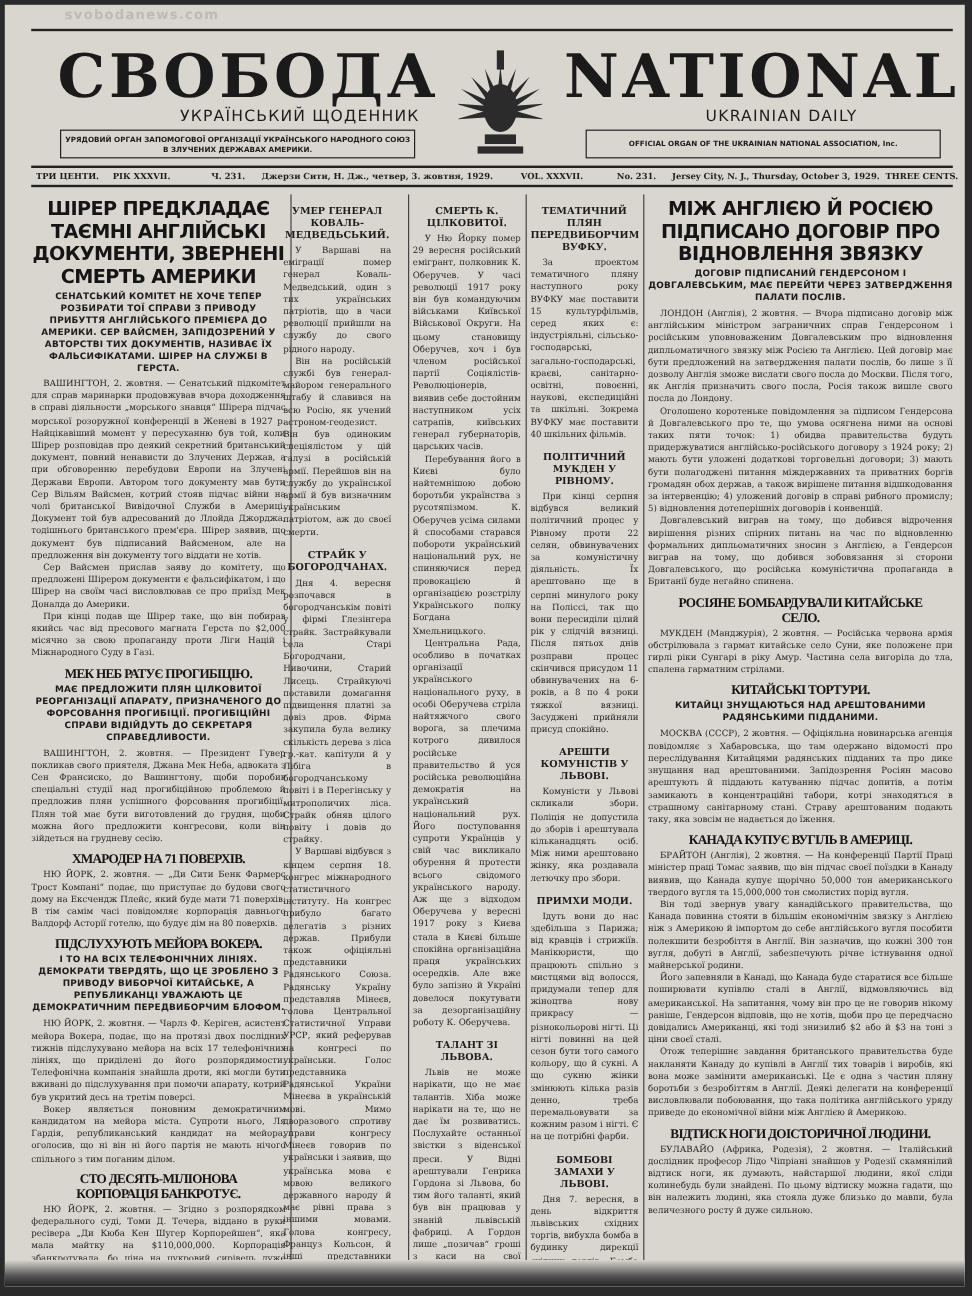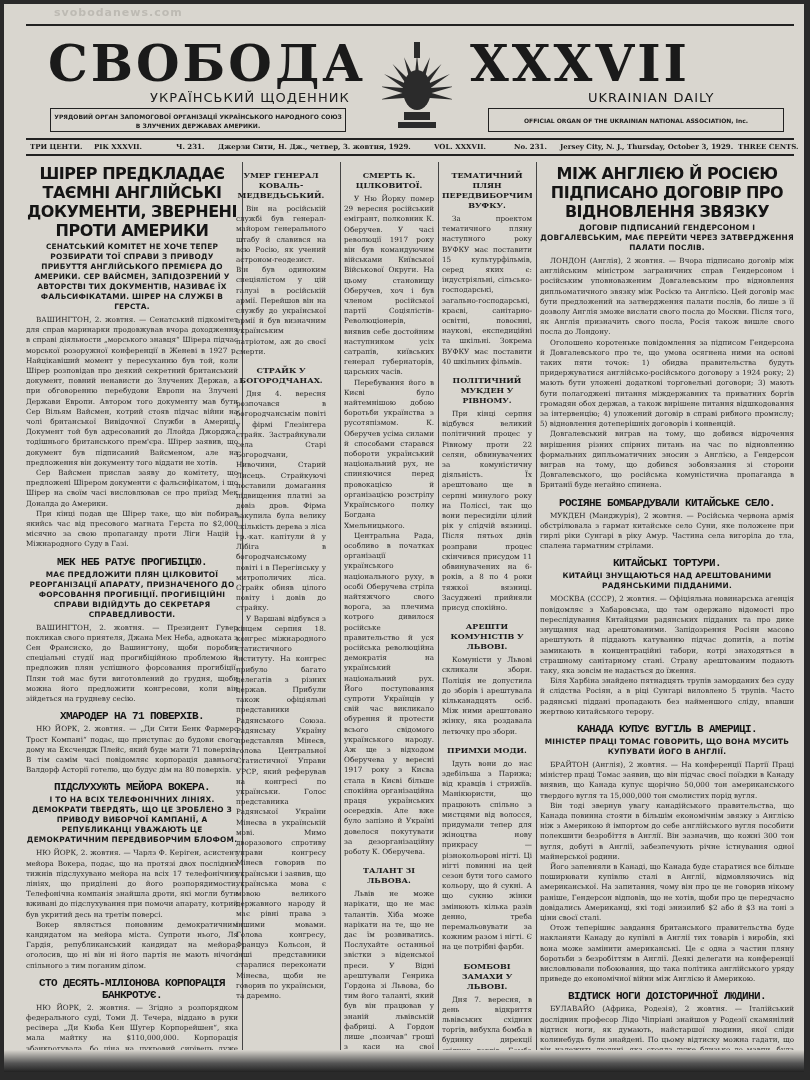--- a/index.html
+++ b/index.html
@@ -9,21 +9,21 @@
   .rule { position: absolute; left: 22px; right: 10px; background: #222; }
   .masthead-title { position: absolute; top: 30px; font-family: "DejaVu Serif", serif; font-weight: bold; font-size: 50px; letter-spacing: 3px; color: #1a1a1a; }
   .mast-sub { position: absolute; font-family: "DejaVu Sans", sans-serif; font-weight: normal; font-size: 13px; letter-spacing: 1px; }
   .mast-box { position: absolute; top: 104px; height: 24px; border: 1.5px solid #222; font-family: "DejaVu Sans", sans-serif; font-weight: bold; font-size: 6px; text-align: center; line-height: 9px; padding-top: 3px; }
   .emblem { position: absolute; left: 378px; top: 34px; width: 70px; height: 100px; }
   .dateline { position: absolute; top: 138px; left: 22px; right: 10px; height: 12px; font-family: "DejaVu Serif", serif; font-weight: bold; font-size: 7px; }
   .dateline span { position: absolute; top: 0; white-space: nowrap; }
   .col { position: absolute; top: 158px; overflow: hidden; }
   .vline { position: absolute; top: 158px; bottom: 18px; width: 1px; background: #444; }
   .hl-big { font-family: "DejaVu Sans", sans-serif; font-weight: bold; text-align: center; transform-origin: center; letter-spacing: -0.5px; color: #151515; }
-  .hl-med { font-family: Liberation Mono, monospace; font-weight: bold; font-size: 11px; text-align: center; letter-spacing: -0.6px; margin: 6px 4px 2px; color: #151515; }
+  .hl-med { font-family: Liberation Serif, serif; font-weight: bold; font-size: 11px; text-align: center; letter-spacing: -0.6px; margin: 6px 16px 2px; color: #151515; }
   .hl-small { font-family: "DejaVu Serif", serif; font-weight: bold; font-size: 8px; text-align: center; margin: 8px 0 4px; line-height: 10px; }
   .deck { font-family: "DejaVu Sans", sans-serif; font-weight: bold; font-size: 7.4px; text-align: center; line-height: 10px; letter-spacing: 0.2px; margin: 2px 0 3px; }
   .body { font-family: "DejaVu Serif", serif; font-size: 7.2px; line-height: 10.2px; text-align: justify; text-indent: 10px; color: #262626; }
   .body + .body { margin-top: 0; }
   .bottom-shadow { position: absolute; left: 0; right: 0; bottom: 0; height: 22px; background: linear-gradient(#d9d6cf, #555 60%, #222); }
 </style>
 </head>
 <body>
 
 <div class="page">
@@ -50,21 +50,21 @@
         <polygon points="0,-38 3,-10 -3,-10" transform="rotate(-80)"></polygon>
         <polygon points="0,-38 3,-10 -3,-10" transform="rotate(-100)"></polygon>
       </g>
       <rect x="32" y="4" width="6" height="16"></rect>
       <ellipse cx="35" cy="52" rx="14" ry="20"></ellipse>
       <rect x="22" y="74" width="26" height="8"></rect>
       <rect x="16" y="84" width="38" height="6"></rect>
     </g>
   </svg>
 
-  <div class="masthead-title" style="left:466px;">XXXVII</div>
+  <div class="masthead-title" style="left:466px;">NATIONAL</div>
   <div class="mast-sub" style="left:584px;top:86px;">UKRAINIAN DAILY</div>
   <div class="mast-box" style="left:484px;width:296px;padding-top:7px;">OFFICIAL ORGAN OF THE UKRAINIAN NATIONAL ASSOCIATION, Inc.</div>
 
   <div class="rule" style="top:134px;height:2px;"></div>
 
   <div class="dateline">
     <span style="left:4px;">ТРИ ЦЕНТИ.</span>
     <span style="left:68px;">РІК XXXVII.</span>
     <span style="left:150px;">Ч. 231.</span>
     <span style="left:192px;text-align:right;">Джерзи Сити, Н. Дж., четвер, 3. жовтня, 1929.</span>
@@ -74,45 +74,46 @@
     <span style="left:712px;">THREE CENTS.</span>
   </div>
   <div class="rule" style="top:150px;height:1.5px;"></div>
 
   <div class="vline" style="left:238px;"></div>
   <div class="vline" style="left:336px;"></div>
   <div class="vline" style="left:434px;"></div>
   <div class="vline" style="left:532px;"></div>
 
   <div class="col" style="left:22px;width:212px;height:890px;">
-    <div class="hl-big" style="font-size:16px;line-height:19px;margin-top:2px;">ШІРЕР ПРЕДКЛАДАЄ ТАЄМНІ АНГЛІЙСЬКІ ДОКУМЕНТИ, ЗВЕРНЕНІ ПРОТИ АМЕРИКИ</div>
+    <div class="hl-big" style="font-size:16px;line-height:19px;margin-top:2px;">ШІРЕР ПРЕДКЛАДАЄ ТАЄМНІ АНГЛІЙСЬКІ ДОКУМЕНТИ, ЗВЕРНЕНІ СМЕРТЬ АМЕРИКИ</div>
     <div class="deck">СЕНАТСЬКИЙ КОМІТЕТ НЕ ХОЧЕ ТЕПЕР РОЗБИРАТИ ТОЇ СПРАВИ З ПРИВОДУ ПРИБУТТЯ АНГЛІЙСЬКОГО ПРЕМІЄРА ДО АМЕРИКИ. СЕР ВАЙСМЕН, ЗАПІДОЗРЕНИЙ У АВТОРСТВІ ТИХ ДОКУМЕНТІВ, НАЗИВАЄ ЇХ ФАЛЬСИФІКАТАМИ. ШІРЕР НА СЛУЖБІ В ГЕРСТА.</div>
     <p class="body">ВАШИНГТОН, 2. жовтня. — Сенатський підкомітет для справ маринарки продовжував вчора доходження в справі діяльности „морського знавця“ Шірера підчас морської розоружної конференції в Женеві в 1927 р. Найцікавіший момент у пересуханню був той, коли Шірер розповідав про деякий секретний британський документ, повний ненависти до Злучених Держав, а при обговоренню перебудови Европи на Злучені Держави Европи. Автором того документу мав бути Сер Вільям Вайсмен, котрий стояв підчас війни на чолі британської Вивідочної Служби в Америці. Документ той був адресований до Ллойда Джорджа, тодішнього британського прем'єра. Шірер заявив, що документ був підписаний Вайсменом, але на предложення він документу того віддати не хотів.</p>
     <p class="body">Сер Вайсмен прислав заяву до комітету, що предложені Шірером документи є фальсифікатом, і що Шірер на своїм часі висловлював се про приїзд Мек Доналда до Америки.</p>
     <p class="body">При кінці подав ще Шірер таке, що він побирав якийсь час від пресового магната Герста по $2,000 місячно за свою пропаганду проти Ліги Націй і Міжнародного Суду в Газі.</p>
 
     <div class="hl-med">МЕК НЕБ РАТУЄ ПРОГИБІЦІЮ.</div>
     <div class="deck">МАЄ ПРЕДЛОЖИТИ ПЛЯН ЦІЛКОВИТОЇ РЕОРГАНІЗАЦІЇ АПАРАТУ, ПРИЗНАЧЕНОГО ДО ФОРСОВАННЯ ПРОГИБІЦІЇ. ПРОГИБІЦІЙНІ СПРАВИ ВІДІЙДУТЬ ДО СЕКРЕТАРЯ СПРАВЕДЛИВОСТИ.</div>
     <p class="body">ВАШИНГТОН, 2. жовтня. — Президент Гувер покликав свого приятеля, Джана Мек Неба, адвоката з Сен Франсиско, до Вашингтону, щоби поробив спеціальні студії над прогибіційною проблемою й предложив плян успішного форсовання прогибіції. Плян той має бути виготовлений до грудня, щоби можна його предложити конгресови, коли він зійдеться на грудневу сесію.</p>
 
     <div class="hl-med">ХМАРОДЕР НА 71 ПОВЕРХІВ.</div>
     <p class="body">НЮ ЙОРК, 2. жовтня. — „Ди Сити Бенк Фармерс Трост Компані“ подає, що приступає до будови свого дому на Ексчендж Плейс, який буде мати 71 поверхів. В тім самім часі повідомляє корпорація давнього Валдорф Асторії готелю, що будує дім на 80 поверхів.</p>
 
     <div class="hl-med">ПІДСЛУХУЮТЬ МЕЙОРА ВОКЕРА.</div>
-    <div class="deck">І ТО НА ВСІХ ТЕЛЕФОНІЧНИХ ЛІНІЯХ. ДЕМОКРАТИ ТВЕРДЯТЬ, ЩО ЦЕ ЗРОБЛЕНО З ПРИВОДУ ВИБОРЧОЇ КАМПАНІЇ, А РЕПУБЛИКАНЦІ УВАЖАЮТЬ ЦЕ ДЕМОКРАТИЧНИМ ПЕРЕДВИБОРЧИМ БЛОФОМ.</div>
+    <div class="deck">І ТО НА ВСІХ ТЕЛЕФОНІЧНИХ ЛІНІЯХ. ДЕМОКРАТИ ТВЕРДЯТЬ, ЩО ЦЕ ЗРОБЛЕНО З ПРИВОДУ ВИБОРЧОЇ КИТАЙСЬКЕ, А РЕПУБЛИКАНЦІ УВАЖАЮТЬ ЦЕ ДЕМОКРАТИЧНИМ ПЕРЕДВИБОРЧИМ БЛОФОМ.</div>
     <p class="body">НЮ ЙОРК, 2. жовтня. — Чарлз Ф. Керіген, асистент мейора Вокера, подає, що на протязі двох послідних тижнів підслухувано мейора на всіх 17 телефонічних лініях, що приділені до його розпорядимости. Телефонічна компанія знайшла дроти, які могли бути вживані до підслухування при помочи апарату, котрий був укритий десь на третім поверсі.</p>
     <p class="body">Вокер являється поновним демократичним кандидатом на мейора міста. Супроти нього, Ля Гардія, републиканський кандидат на мейора, оголосив, що ні він ні його партія не мають нічого спільного з тим поганим ділом.</p>
 
     <div class="hl-med">СТО ДЕСЯТЬ-МІЛІОНОВА КОРПОРАЦІЯ БАНКРОТУЄ.</div>
     <p class="body">НЮ ЙОРК, 2. жовтня. — Згідно з розпорядком федерального суді, Томи Д. Течера, віддано в руки ресівера „Ди Кюба Кен Шугер Корпорейшен“, яка мала майтку на $110,000,000. Корпорація збанкротувала, бо ціна на цукровий сирівець дуже впала. Ніхто тут не винуватий, бо зарад він бізнес добре й колиб сирівець піднісся був хоч дрібку в ціні, корпорація виказалаб великі зиски. А так опинилася в руках ресівера, не будучи в силі заплатити дрібної суми $9,827.</p>
 
   </div>
 
   <div class="col" style="left:232px;width:90px;height:890px;">
     <div class="hl-small">УМЕР ГЕНЕРАЛ КОВАЛЬ-МЕДВЕДЬСЬКИЙ.</div>
+    <p class="body">У Варшаві на еміграції помер генерал Коваль-Медведський, один з тих українських патріотів, що в часи революції прийшли на службу до свого рідного народу.</p>
     <p class="body">Він на російській службі був генерал-майором генерального штабу й славився на всю Росію, як учений астроном-геодезист. Він був одиноким спеціялістом у цій галузі в російській армії. Перейшов він на службу до української армії й був визначним українським патріотом, аж до своєї смерти.</p>
     <div class="hl-small">СТРАЙК У БОГОРОДЧАНАХ.</div>
     <p class="body">Дня 4. вересня розпочався в богородчанськім повіті у фірмі Глезінгера страйк. Застрайкували села Старі Богородчани, Нивочини, Старий Лисець. Страйкуючі поставили домагання підвищення платні за довіз дров. Фірма закупила була велику скількість дерева з ліса гр.-кат. капітули й у Лібіга в богородчанському повіті і в Перегінську у митрополичих ліса. Страйк обняв цілого повіту і довів до страйку.</p>
     <p class="body">У Варшаві відбувся з кінцем серпня 18. конгрес міжнародного статистичного інституту. На конгрес прибуло багато делегатів з різних держав. Прибули також офіціяльні представники Радянського Союза. Радянську Україну представляв Мінеєв, голова Центральної Статистичної Управи УРСР, який реферував на конгресі по українськи. Голос представника Радянської України Мінеєва в українській мові. Мимо дворазового спротиву управи конгресу Мінеєв говорив по українськи і заявив, що українська мова є мовою великого державного народу й має рівні права з іншими мовами. Голова конгресу, Француз Кольсон, й інші представники старалися переконати Мінеєва, щоби не говорив по українськи, та даремно.</p>
   </div>
 
   <div class="col" style="left:340px;width:90px;height:890px;">
     <div class="hl-small">СМЕРТЬ К. ЦІЛКОВИТОЇ.</div>
     <p class="body">У Ню Йорку помер 29 вересня російський емігрант, полковник К. Оберучев. У часі революції 1917 року він був командуючим військами Київської Військової Округи. На цьому становищу Оберучев, хоч і був членом російської партії Соціялістів-Революціонерів, виявив себе достойним наступником усіх сатрапів, київських генерал губернаторів, царських часів.</p>
     <p class="body">Перебування його в Києві було найтемнішою добою боротьби українства з русотяпізмом. К. Оберучев усіма силами й способами старався побороти український національний рух, не спиняючися перед провокацією й організацією розстрілу Українського полку Богдана Хмельницького.</p>
@@ -142,24 +143,22 @@
     <p class="body">ЛОНДОН (Англія), 2 жовтня. — Вчора підписано договір між англійським міністром заграничних справ Гендерсоном і російським уповноваженим Довгалевським про відновлення дипльоматичного звязку між Росією та Англією. Цей договір має бути предложений на затвердження палати послів, бо лише з її дозволу Англія зможе вислати свого посла до Москви. Після того, як Англія призначить свого посла, Росія також вишле свого посла до Лондону.</p>
     <p class="body">Оголошено коротеньке повідомлення за підписом Гендерсона й Довгалевського про те, що умова осягнена ними на основі таких пяти точок: 1) обидва правительства будуть придержуватися англійсько-російського договору з 1924 року; 2) мають бути уложені додаткові торговельні договори; 3) мають бути полагоджені питання міждержавних та приватних боргів громадян обох держав, а також вирішене питання відшкодовання за інтервенцію; 4) уложений договір в справі рибного промислу; 5) відновлення дотеперішніх договорів і конвенцій.</p>
     <p class="body">Довгалевський виграв на тому, що добився відрочення вирішення різних спірних питань на час по відновленню формальних дипльоматичних зносин з Англією, а Гендерсон виграв на тому, що добився зобовязання зі сторони Довгалевського, що російська комуністична пропаганда в Британії буде негайно спинена.</p>
 
     <div class="hl-med">РОСІЯНЕ БОМБАРДУВАЛИ КИТАЙСЬКЕ СЕЛО.</div>
     <p class="body">МУКДЕН (Манджурія), 2 жовтня. — Російська червона армія обстрілювала з гармат китайське село Суни, яке положене при гирлі ріки Сунгарі в ріку Амур. Частина села вигоріла до тла, спалена гарматним стрілами.</p>
 
     <div class="hl-med">КИТАЙСЬКІ ТОРТУРИ.</div>
     <div class="deck">КИТАЙЦІ ЗНУЩАЮТЬСЯ НАД АРЕШТОВАНИМИ РАДЯНСЬКИМИ ПІДДАНИМИ.</div>
     <p class="body">МОСКВА (СССР), 2 жовтня. — Офіціяльна новинарська агенція повідомляє з Хабаровська, що там одержано відомості про переслідування Китайцями радянських підданих та про дике знущання над арештованими. Запідозрення Росіян масово арештують й піддають катуванню підчас допитів, а потім замикають в концентраційні табори, котрі знаходяться в страшному санітарному стані. Страву арештованим подають таку, яка зовсім не надається до їження.</p>
-    <p class="body">Біля Харбіна знайдено пятнадцять трупів заморданих без суду й слідства Росіян, а в ріці Сунгарі виловлено 5 трупів. Часто радянські піддані пропадають без найменшого сліду, впавши жертвою китайського терору.</p>
 
     <div class="hl-med">КАНАДА КУПУЄ ВУГІЛЬ В АМЕРИЦІ.</div>
-    <div class="deck">МІНІСТЕР ПРАЦІ ТОМАС ГОВОРИТЬ, ЩО ВОНА МУСИТЬ КУПУВАТИ ЙОГО В АНГЛІЇ.</div>
     <p class="body">БРАЙТОН (Англія), 2 жовтня. — На конференції Партії Праці міністер праці Томас заявив, що він підчас своєї поїздки в Канаду виявив, що Канада купує щорічно 50,000 тон американського твердого вугля та 15,000,000 тон смолистих порід вугля.</p>
     <p class="body">Він тоді звернув увагу канадійського правительства, що Канада повинна стояти в більшім економічнім звязку з Англією ніж з Америкою й імпортом до себе англійського вугля пособити полекшити безробіття в Англії. Він зазначив, що кожні 300 тон вугля, добуті в Англії, забезпечують річне істнування одної майнерської родини.</p>
     <p class="body">Його запевняли в Канаді, що Канада буде старатися все більше поширювати купівлю сталі в Англії, відмовляючись від американської. На запитання, чому він про це не говорив нікому раніше, Гендерсон відповів, що не хотів, щоби про це передчасно довідались Американці, які тоді знизилиб $2 або й $3 на тоні з ціни своєї сталі.</p>
     <p class="body">Отож теперішнє завдання британського правительства буде накланяти Канаду до купівлі в Англії тих товарів і виробів, які вона може замінити американські. Це є одна з частин пляну боротьби з безробіттям в Англії. Деякі делегати на конференції висловлювали побоювання, що така політика англійського уряду приведе до економічної війни між Англією й Америкою.</p>
 
     <div class="hl-med">ВІДТИСК НОГИ ДОІСТОРИЧНОЇ ЛЮДИНИ.</div>
     <p class="body">БУЛАВАЙО (Африка, Родезія), 2 жовтня. — Італійський дослідник професор Лідо Чіпріані знайшов у Родезії скамянілий відтиск ноги, як думають, найстаршої людини, якої сліди колинебудь були знайдені. По цьому відтиску можна гадати, що він належить людині, яка стояла дуже близько до мавпи, була величезного росту й дуже сильною.</p>
 
   </div>
 

